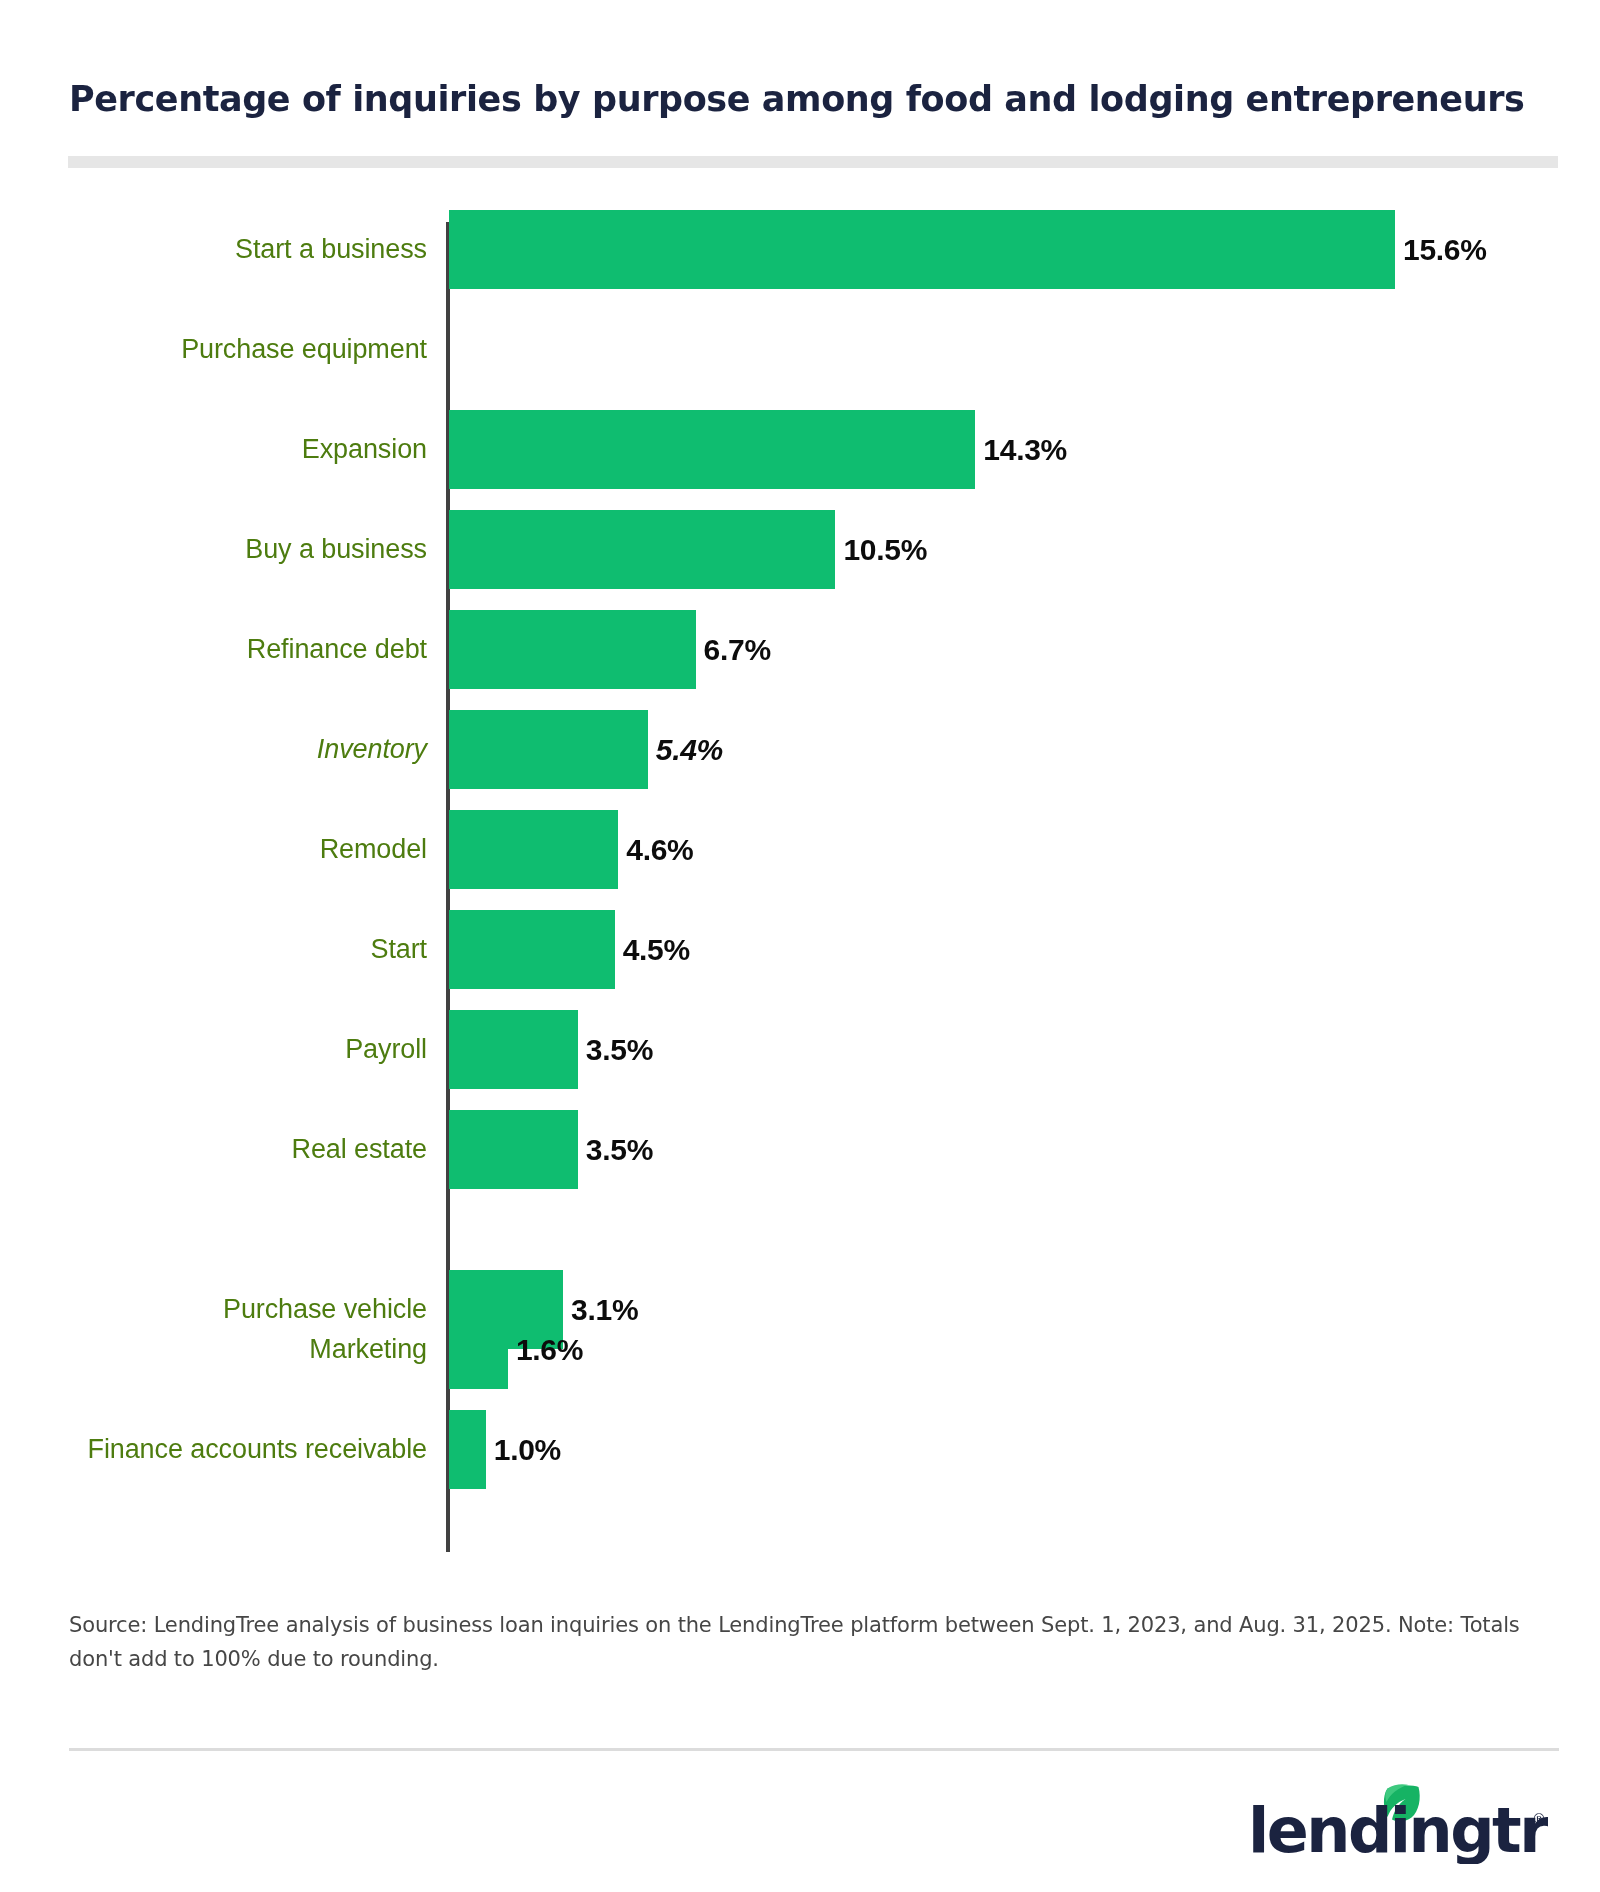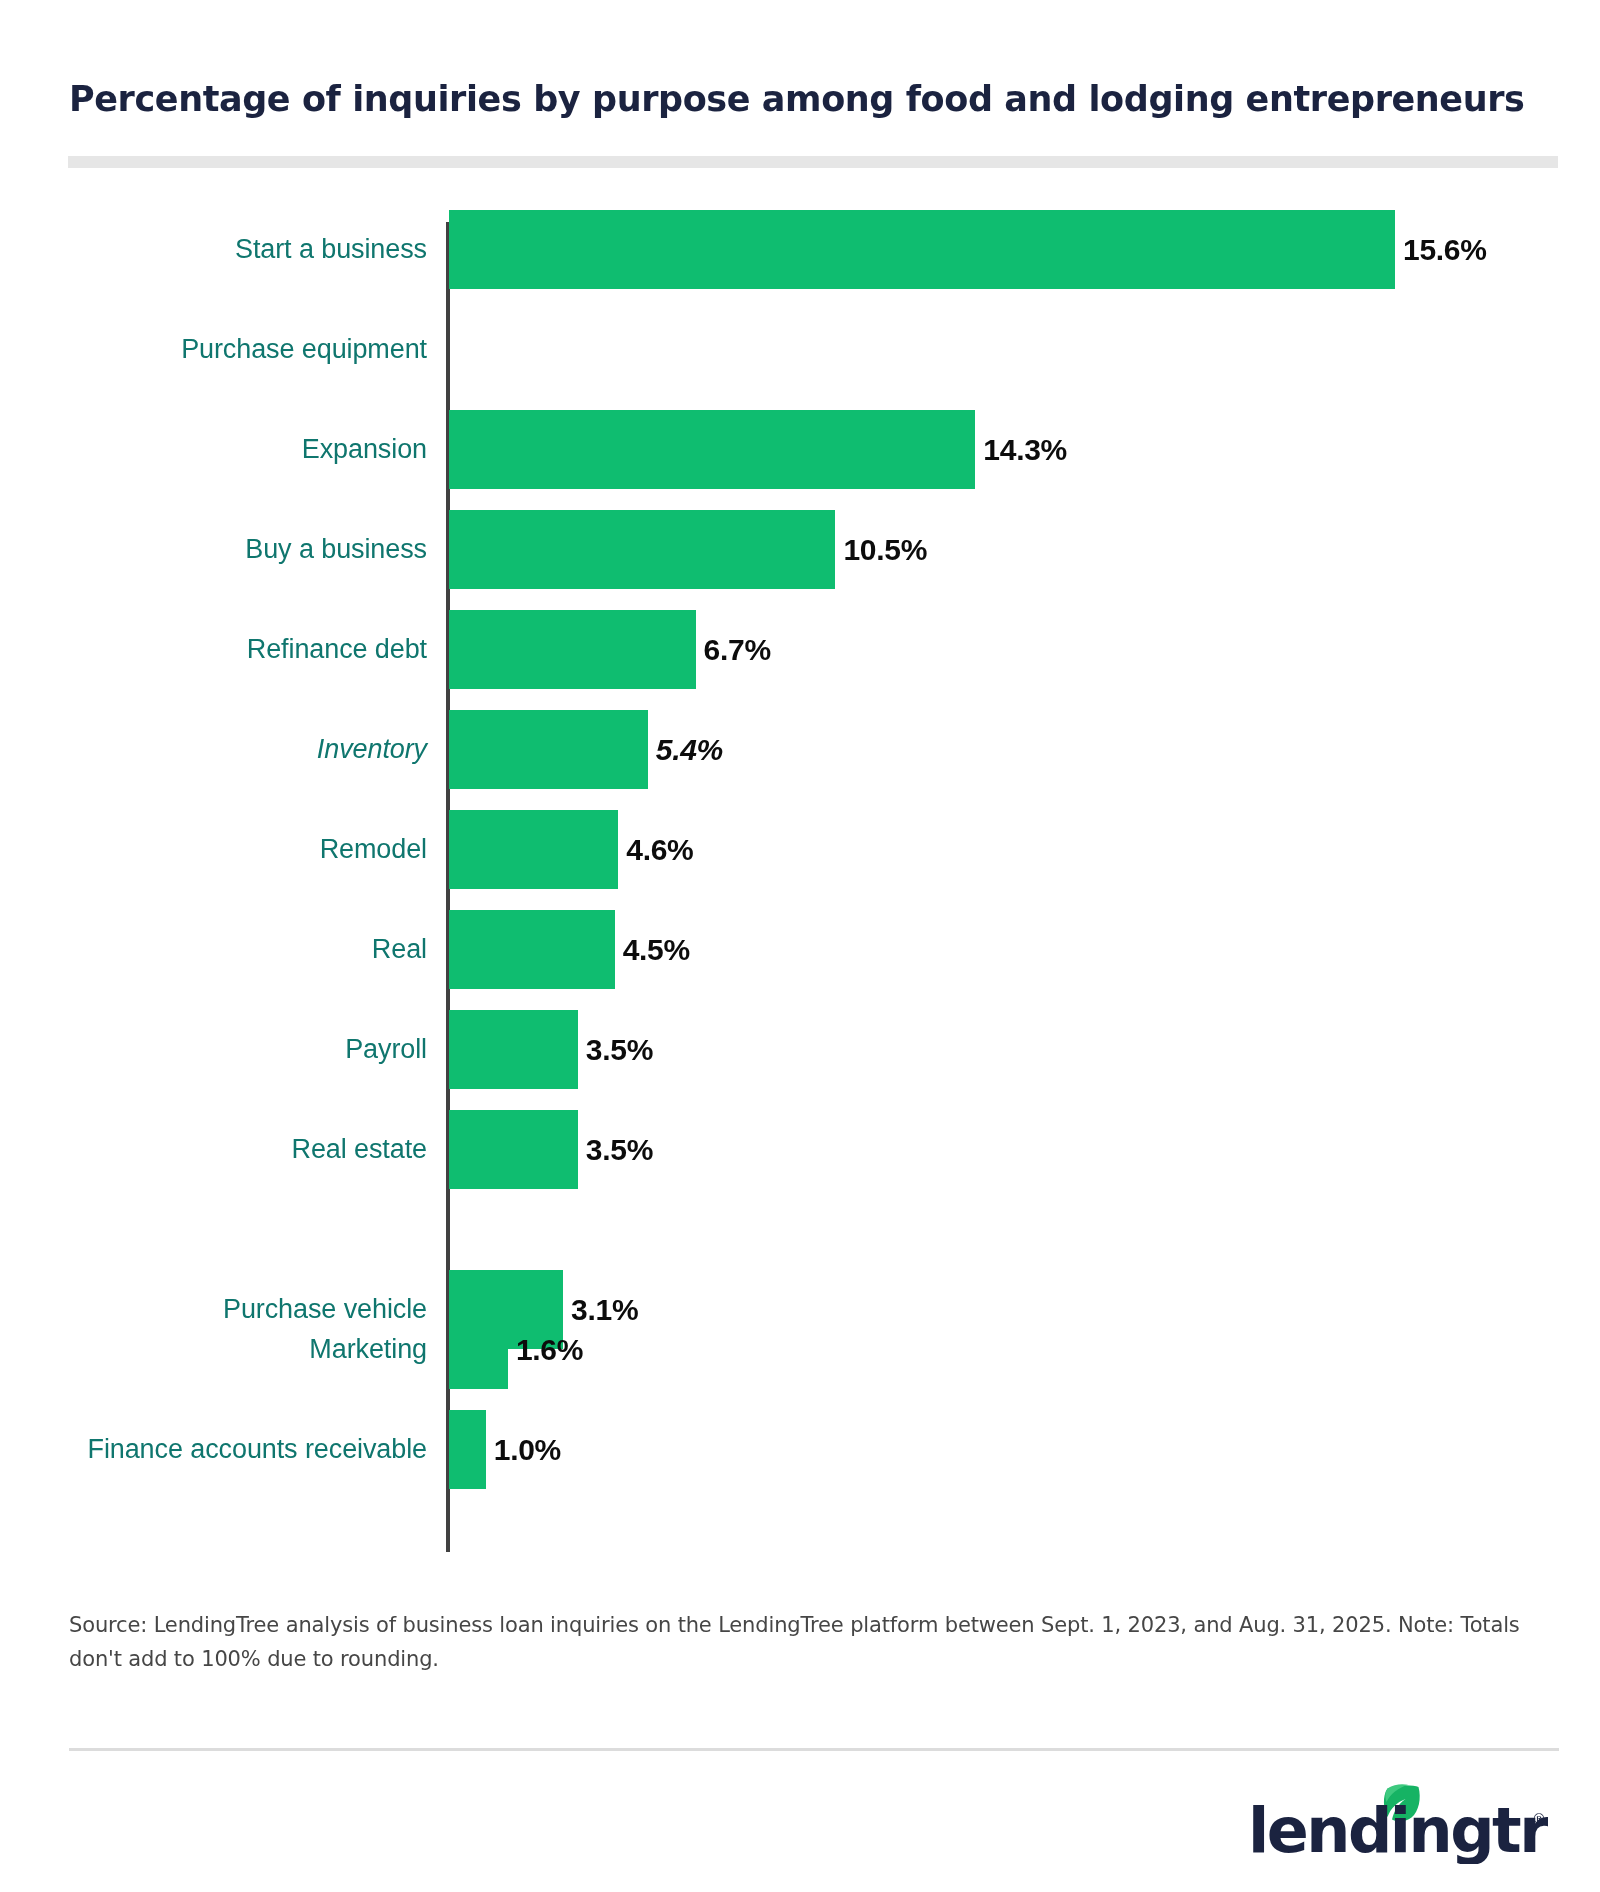--- a/index.html
+++ b/index.html
@@ -76,21 +76,21 @@
   .cat-label {
     position: absolute;
     left: 0;
     top: 0;
     width: 415px;
     height: 79px;
     display: flex;
     align-items: center;
     justify-content: flex-end;
     font-size: 27px;
-    color: #0f766e;
+    color: #4d7c0f;
     white-space: nowrap;
     letter-spacing: -0.1px;
   }
 
   .bar-wrap {
     position: absolute;
     left: 437px;
     top: 0;
     height: 79px;
     display: flex;
@@ -194,21 +194,21 @@
           </div>
         </div>
         <div class="row" style="top: 600px;">
           <div class="cat-label">Remodel</div>
           <div class="bar-wrap">
             <div class="bar" style="width: 169.323px; background: rgb(15, 189, 112);"></div>
             <div class="value-label">4.6%</div>
           </div>
         </div>
         <div class="row" style="top: 700px;">
-          <div class="cat-label">Real</div>
+          <div class="cat-label">Start</div>
           <div class="bar-wrap">
             <div class="bar" style="width: 165.642px; background: rgb(15, 189, 112);"></div>
             <div class="value-label">4.5%</div>
           </div>
         </div>
         <div class="row" style="top: 800px;">
           <div class="cat-label">Payroll</div>
           <div class="bar-wrap">
             <div class="bar" style="width: 128.833px; background: rgb(15, 189, 112);"></div>
             <div class="value-label">3.5%</div>

